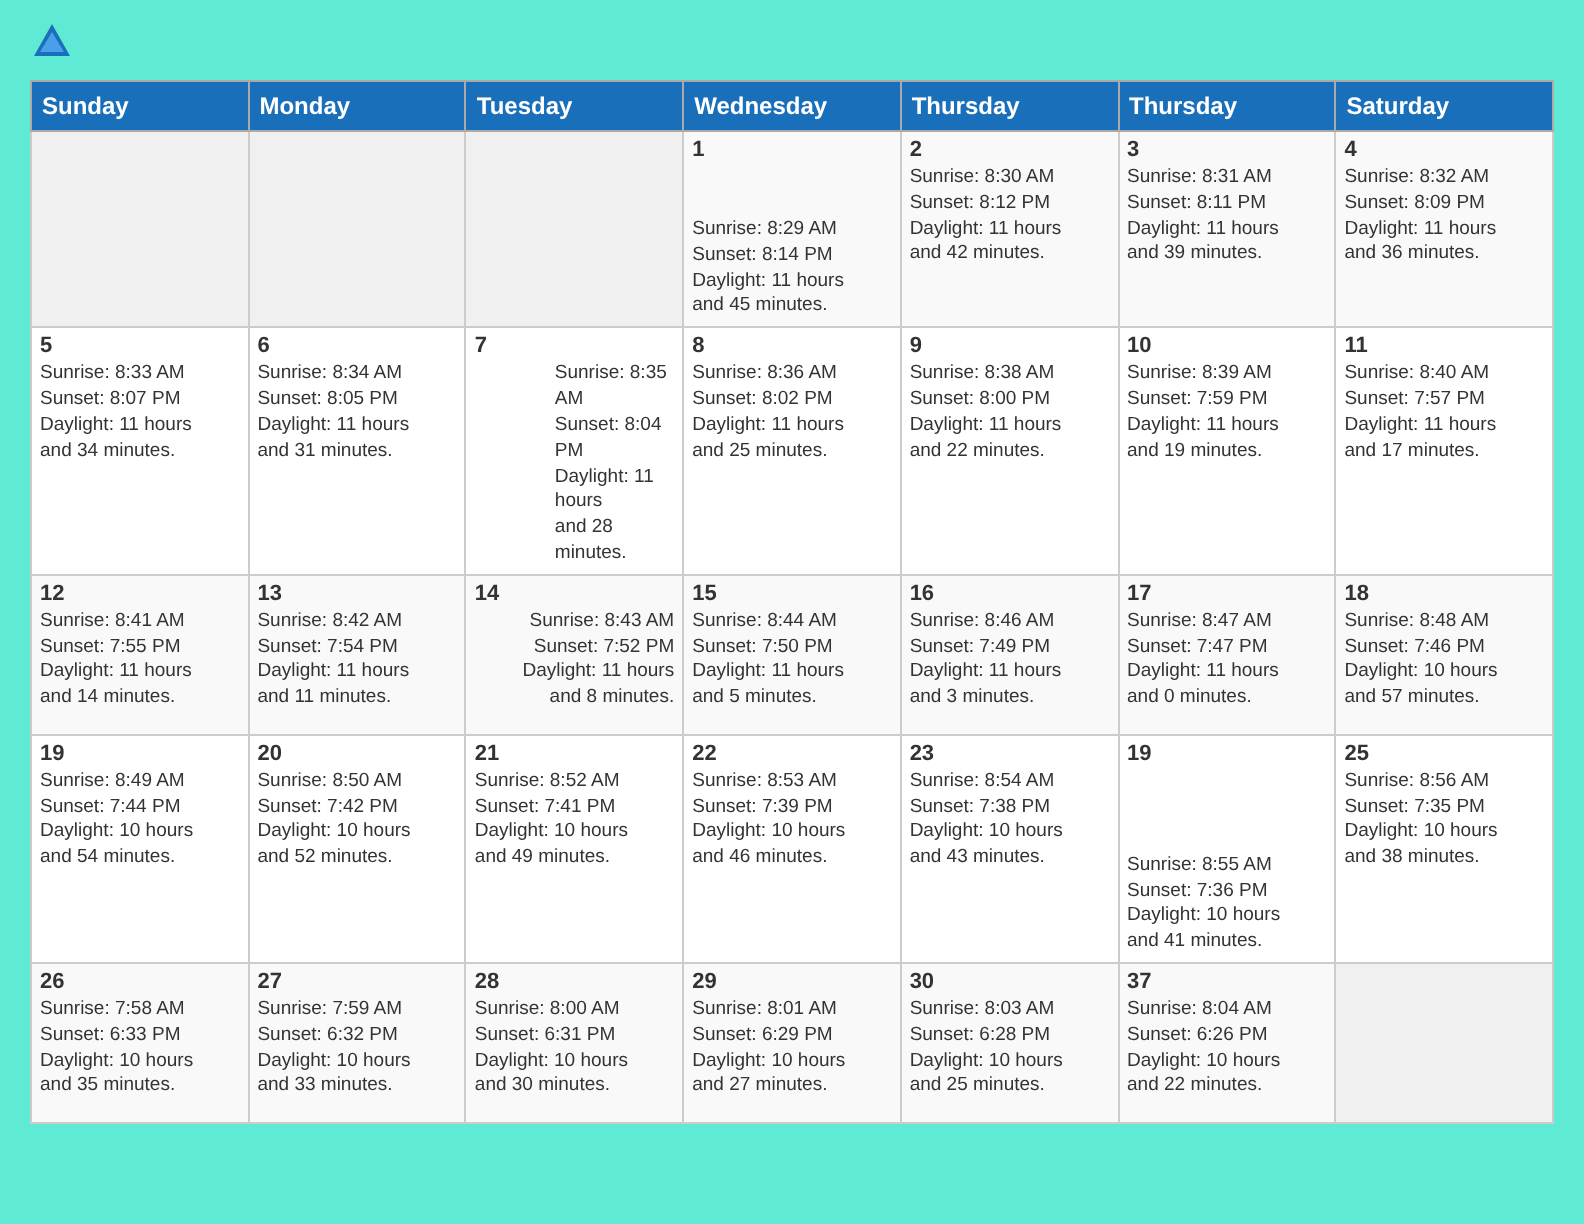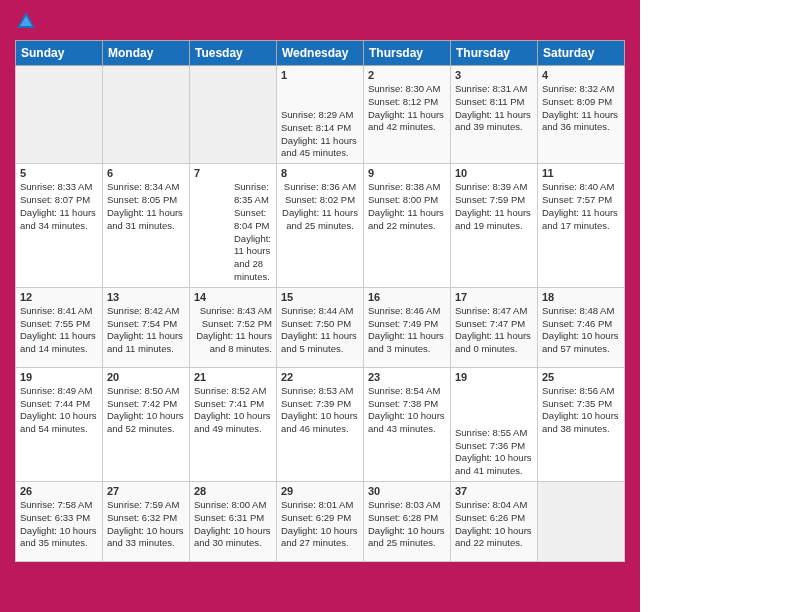--- a/index.html
+++ b/index.html
@@ -4,23 +4,23 @@
   <style>
     * { box-sizing: border-box; margin: 0; padding: 0; }
     body {
       font-family: Arial, sans-serif;
       background: #fff;
       width: 792px;
       height: 612px;
       overflow: hidden;
     }
     .page {
-      width: 640px;
+      width: 792px;
       height: 612px;
-      background: #be185d;
+      background: #5eead4;
       padding: 10px 15px 10px 15px;
     }
     .header {
       display: flex;
       align-items: flex-start;
       justify-content: space-between;
       margin-bottom: 8px;
     }
     .logo {
       display: flex;
@@ -184,21 +184,21 @@
           </td>
           <td>
             <div class="day-number">7</div>
             <div class="day-info" style="white-space: pre-line; margin-left: 40px;">Sunrise: 8:35 AM
 Sunset: 8:04 PM
 Daylight: 11 hours
 and 28 minutes.</div>
           </td>
           <td>
             <div class="day-number">8</div>
-            <div class="day-info" style="white-space: pre-line; text-align: center;">Sunrise: 8:36 AM
+            <div class="day-info" style="white-space: pre-line;">Sunrise: 8:36 AM
 Sunset: 8:02 PM
 Daylight: 11 hours
 and 25 minutes.</div>
           </td>
           <td>
             <div class="day-number">9</div>
             <div class="day-info" style="white-space: pre-line;">Sunrise: 8:38 AM
 Sunset: 8:00 PM
 Daylight: 11 hours
 and 22 minutes.</div>

